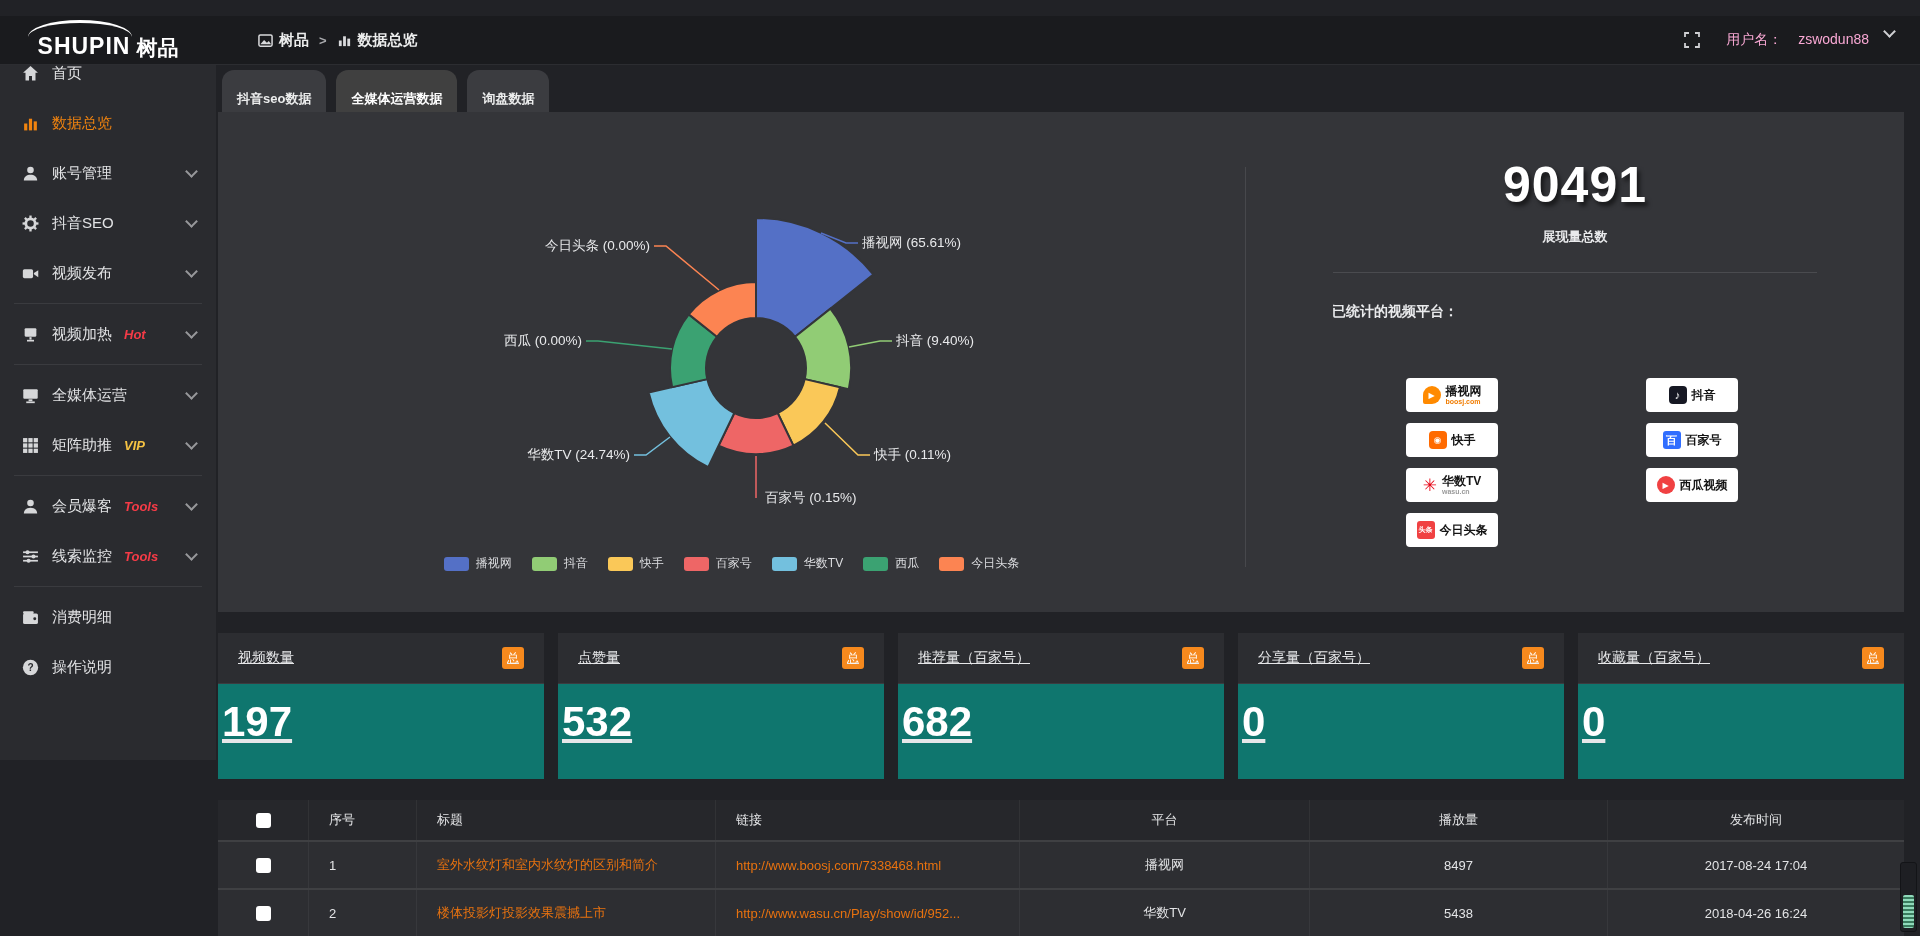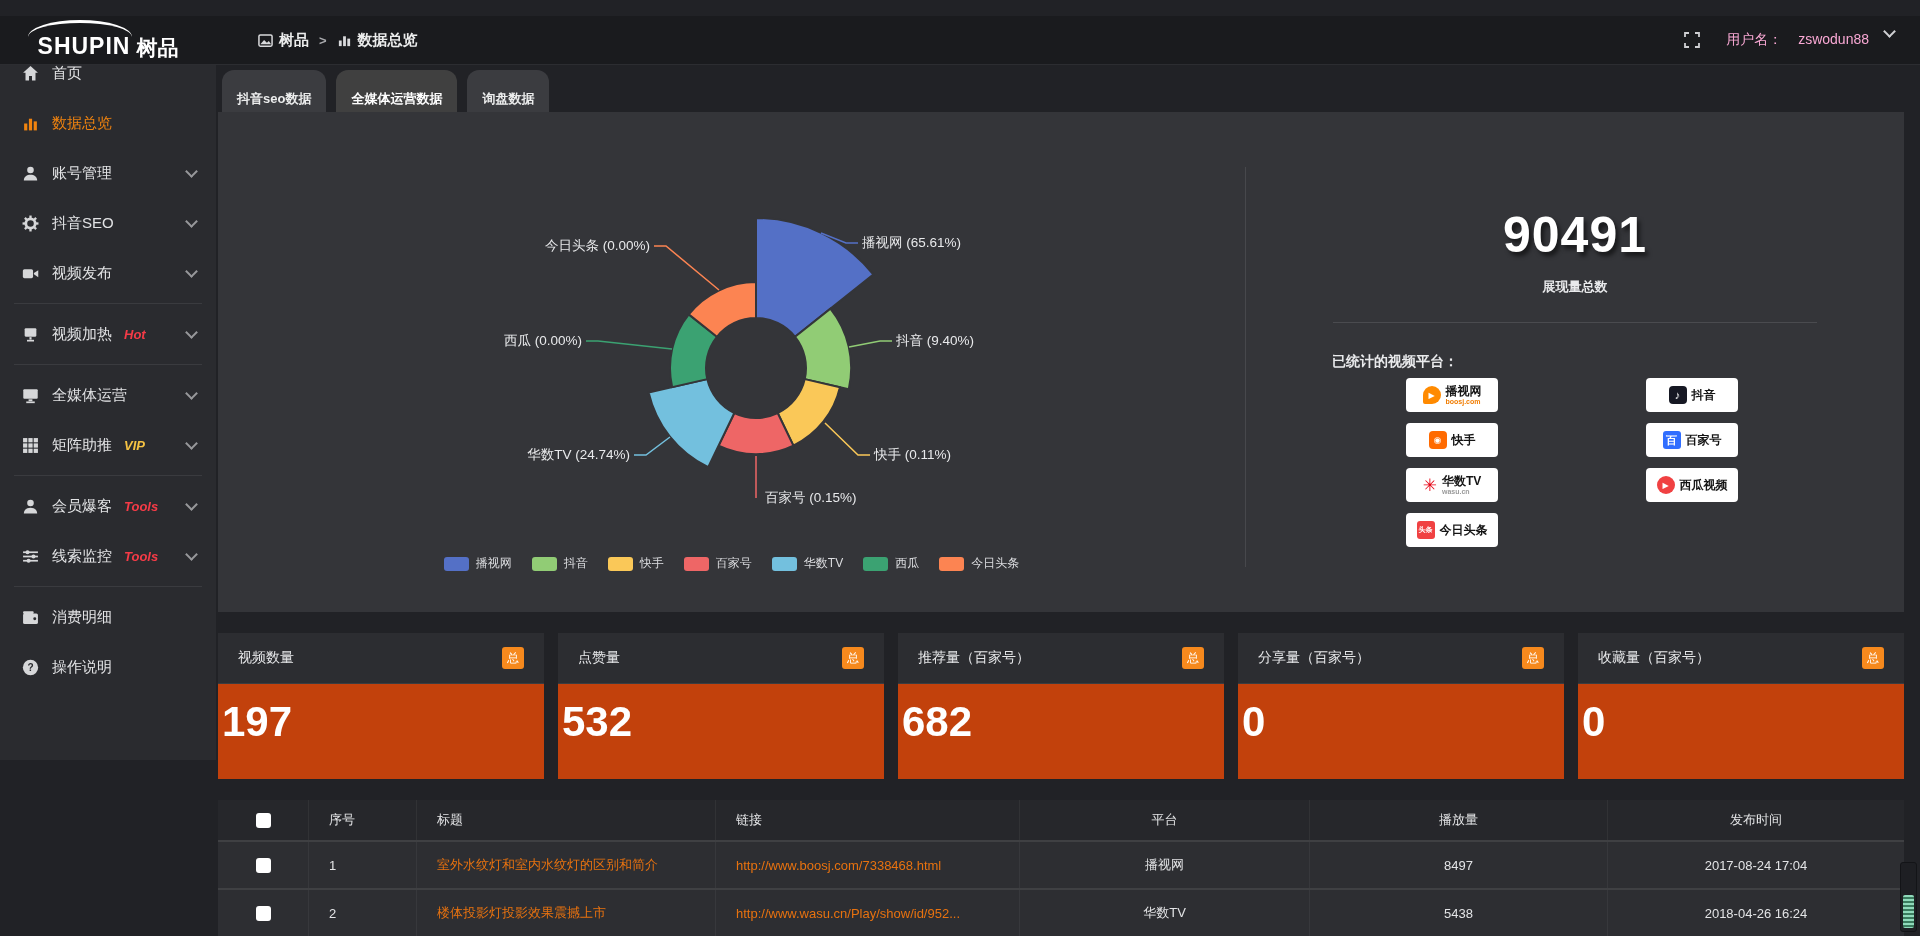--- a/index.html
+++ b/index.html
@@ -36,35 +36,35 @@
   .tab.active{background:#404040;color:#fff;}
   
   .panel{position:absolute;left:218px;top:112px;width:1686px;height:500px;background:#343539;}
   .chart-left{position:absolute;left:0;top:0;width:1027px;height:500px;}
   .legend{position:absolute;left:0;bottom:40px;width:1027px;display:flex;justify-content:center;gap:20px;}
   .lg-item{display:flex;align-items:center;gap:7px;cursor:pointer;}
   .lg-sw{width:25px;height:14px;border-radius:3px;}
   .lg-tx{font-size:12px;color:#dcdde0;}
   .v-div{position:absolute;left:1027px;top:55px;width:1px;height:400px;background:#47484c;}
   .right-pane{position:absolute;left:1028px;top:0;width:658px;height:500px;}
-  .big-num{margin-top:94px;text-align:center;font-size:50px;font-weight:800;color:#fff;
+  .big-num{margin-top:44px;text-align:center;font-size:50px;font-weight:800;color:#fff;
            text-shadow:3px 4px 4px rgba(0,0,0,.55);letter-spacing:1px;}
   .big-lab{margin-top:14px;text-align:center;font-size:13px;font-weight:bold;color:#e9eaec;}
   .r-div{width:484px;margin:26px auto 0;border-top:1px solid #4a4b4f;}
   .plat-title{margin:30px 0 0 86px;font-size:14px;font-weight:bold;color:#e9eaec;}
   .chips-col{position:absolute;width:92px;display:flex;flex-direction:column;gap:11px;}
   .col-l{left:160px;top:266px;} .col-r{left:400px;top:266px;}
   .chip{height:34px;background:#fff;border-radius:4px;display:flex;align-items:center;justify-content:center;gap:5px;padding:0 4px;box-sizing:border-box;}
   .chip-ico{flex:0 0 auto;display:flex;align-items:center;justify-content:center;}
   .ci-box{width:18px;height:18px;border-radius:4px;color:#fff;font-weight:bold;display:flex;align-items:center;justify-content:center;}
   .chip-main{font-size:12px;font-weight:bold;color:#141414;line-height:1.05;display:flex;flex-direction:column;align-items:flex-start;}
   .chip-sub{font-size:7px;font-weight:bold;}
   
   .cards{position:absolute;left:218px;top:633px;width:1686px;display:flex;gap:14px;}
-  .card{flex:1;height:146px;background:#c2410c;}
+  .card{flex:1;height:146px;background:#0f766e;text-decoration:underline;}
   .card-h{height:50px;display:flex;align-items:center;padding:0 20px;background:#2c2d31;border-bottom:1px solid #3b3c40;}
   .card-lab{font-size:14px;color:#e7e8ea;}
   .card-badge{margin-left:auto;width:22px;height:22px;background:#f6891d;color:#fff;font-size:12px;
               border-radius:3px;display:flex;align-items:center;justify-content:center;cursor:pointer;}
   .card-val{margin:14px 0 0 4px;font-size:42px;font-weight:bold;color:#fff;}
   
   .tablewrap{position:absolute;left:218px;top:800px;width:1686px;height:136px;overflow:hidden;}
   .trow{display:grid;grid-template-columns:91px 108px 299px 304px 290px 298px 296px;}
   .thead{height:40px;background:#26272b;}
   .tbodyrow{height:46px;background:#2d2e32;border-top:2px solid #3f4043;}

